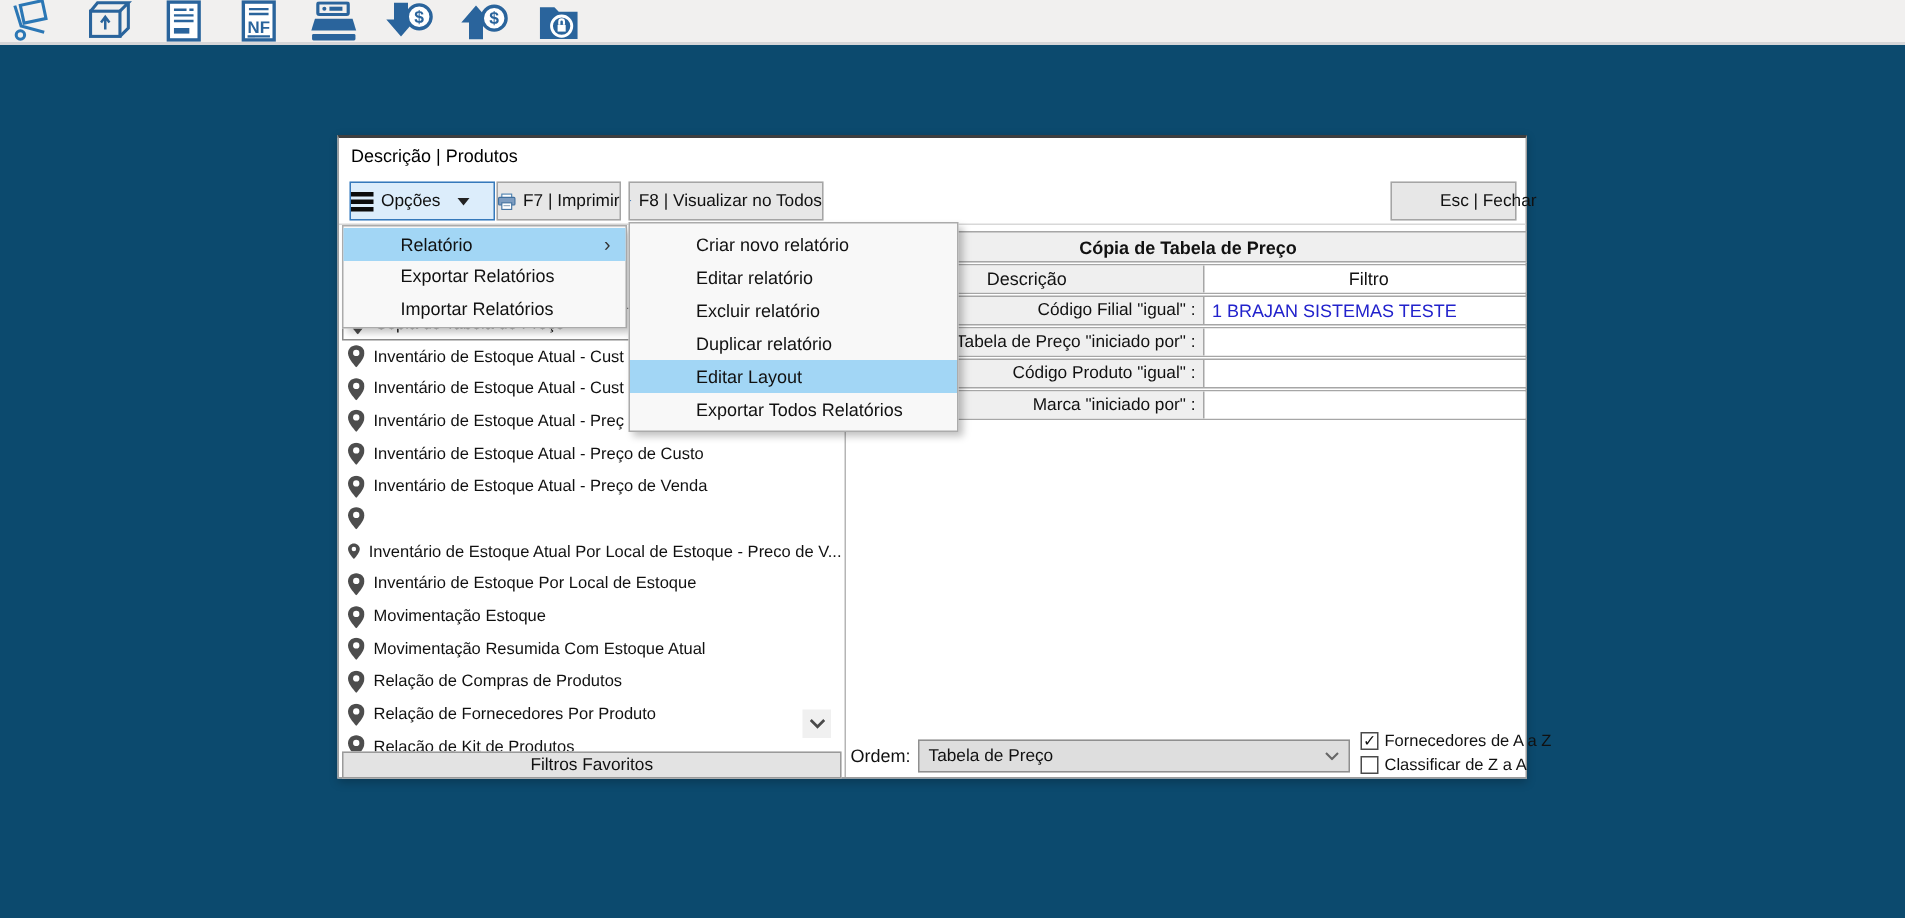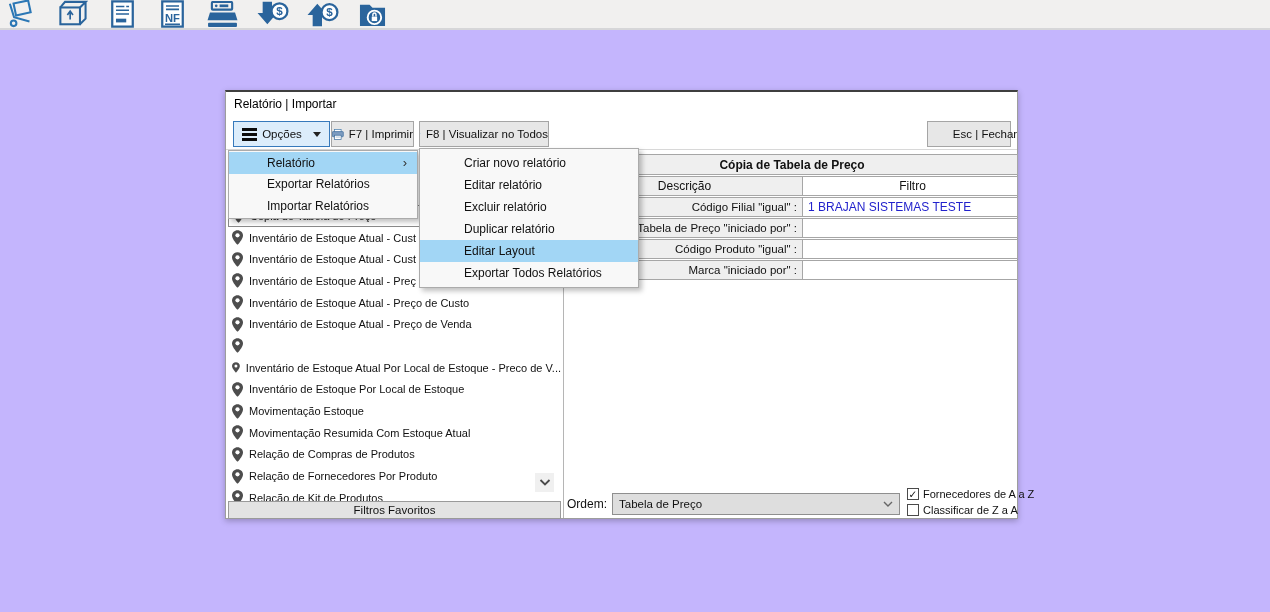--- a/index.html
+++ b/index.html
@@ -1,35 +1,35 @@
 <!DOCTYPE html>
 <html><head>
 <meta charset="utf-8">
 <style>
   * { margin:0; padding:0; box-sizing:border-box; }
   html,body { width:1270px; height:612px; overflow:hidden; }
   body { font-family:"Liberation Sans", sans-serif; color:#111; }
-  .screen { position:relative; width:1270px; height:612px; background:#c4b5fd; }
+  .screen { position:relative; width:1270px; height:612px; background:#0c4a6e; }
 
   
   .topbar { position:absolute; left:0; top:0; width:1270px; height:30px;
             background:#f1f0ef; border-bottom:2px solid #d6d6d8;
             display:flex; align-items:center; gap:14px; padding-left:4px; }
   .appicon { display:inline-flex; align-items:center; justify-content:center;
              width:36px; height:28px; cursor:pointer; }
 
   
   .dialog { position:absolute; left:225px; top:90px; width:793px; height:429px;
             background:#ffffff; border:1px solid #9d9d9d; border-top:2px solid #3f3f3f;
             box-shadow:0 2px 6px rgba(0,0,0,.25); }
   .dlg-title { position:absolute; left:8px; top:5px; font-size:12px; color:#000; }
 
   .tb-btn { position:absolute; top:29px; height:26px; background:#e7e7e7;
             border:1px solid #a5a5a5; display:flex; align-items:center;
-            justify-content:center; gap:5px; font-size:11.5px; white-space:nowrap;
+            justify-content:flex-start; gap:5px; font-size:11.5px; white-space:nowrap;
             cursor:pointer; }
   .btn-opcoes { left:7px;  width:97px; background:#dcedfb; border:1px solid #3679bb; }
   .btn-f7     { left:105px; width:83px; }
   .btn-f8     { left:193px; width:130px; }
   .btn-esc    { right:6px;  width:84px;gap:32px; }
   .hamburger { display:inline-block; width:15px; }
   .hamburger i { display:block; height:3px; background:#0c0c0c; margin:2px 0; }
   .caret-down { width:0; height:0; border-left:4px solid transparent;
                 border-right:4px solid transparent; border-top:5px solid #222; margin-left:6px; }
 
@@ -144,21 +144,21 @@
       <svg viewBox="0 0 30 28" width="29" height="27">
         <path d="M2 4 h10 l3 3 h13 v19 H2 z" fill="#2a649c"></path>
         <circle cx="17" cy="17" r="7" fill="none" stroke="#fff" stroke-width="2"></circle>
         <rect x="14.2" y="16.2" width="5.6" height="4.6" fill="#fff"></rect>
         <path d="M15.4 16 v-2 a1.6 1.6 0 0 1 3.2 0 v2" stroke="#fff" stroke-width="1.5" fill="none"></path>
       </svg>
     </span>
   </div>
 
   <div class="dialog">
-    <div class="dlg-title">Relatório | Importar</div>
+    <div class="dlg-title">Descrição | Produtos</div>
 
     <div class="tb-btn btn-opcoes">
       <span class="hamburger">
           <i></i>
           <i></i>
           <i></i>
         </span>
       <span>Opções</span>
       <span class="caret-down"></span>
     </div>

